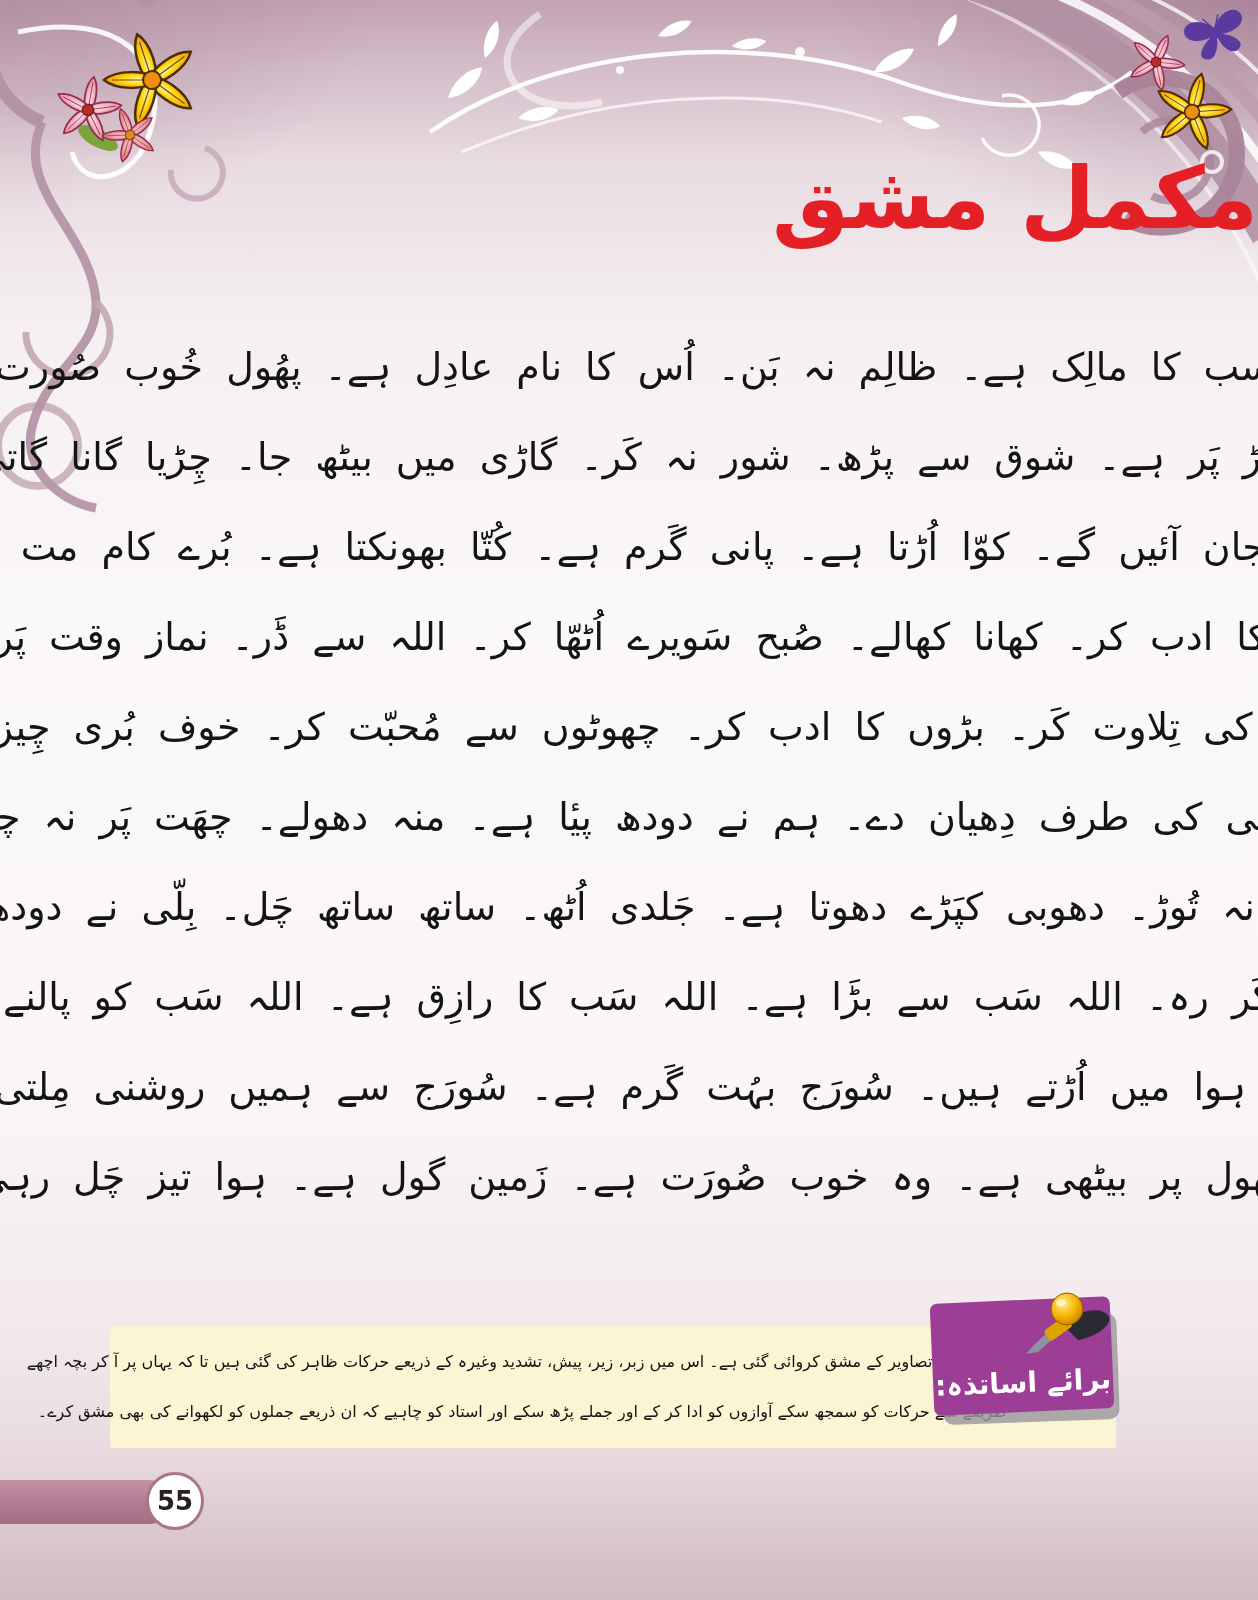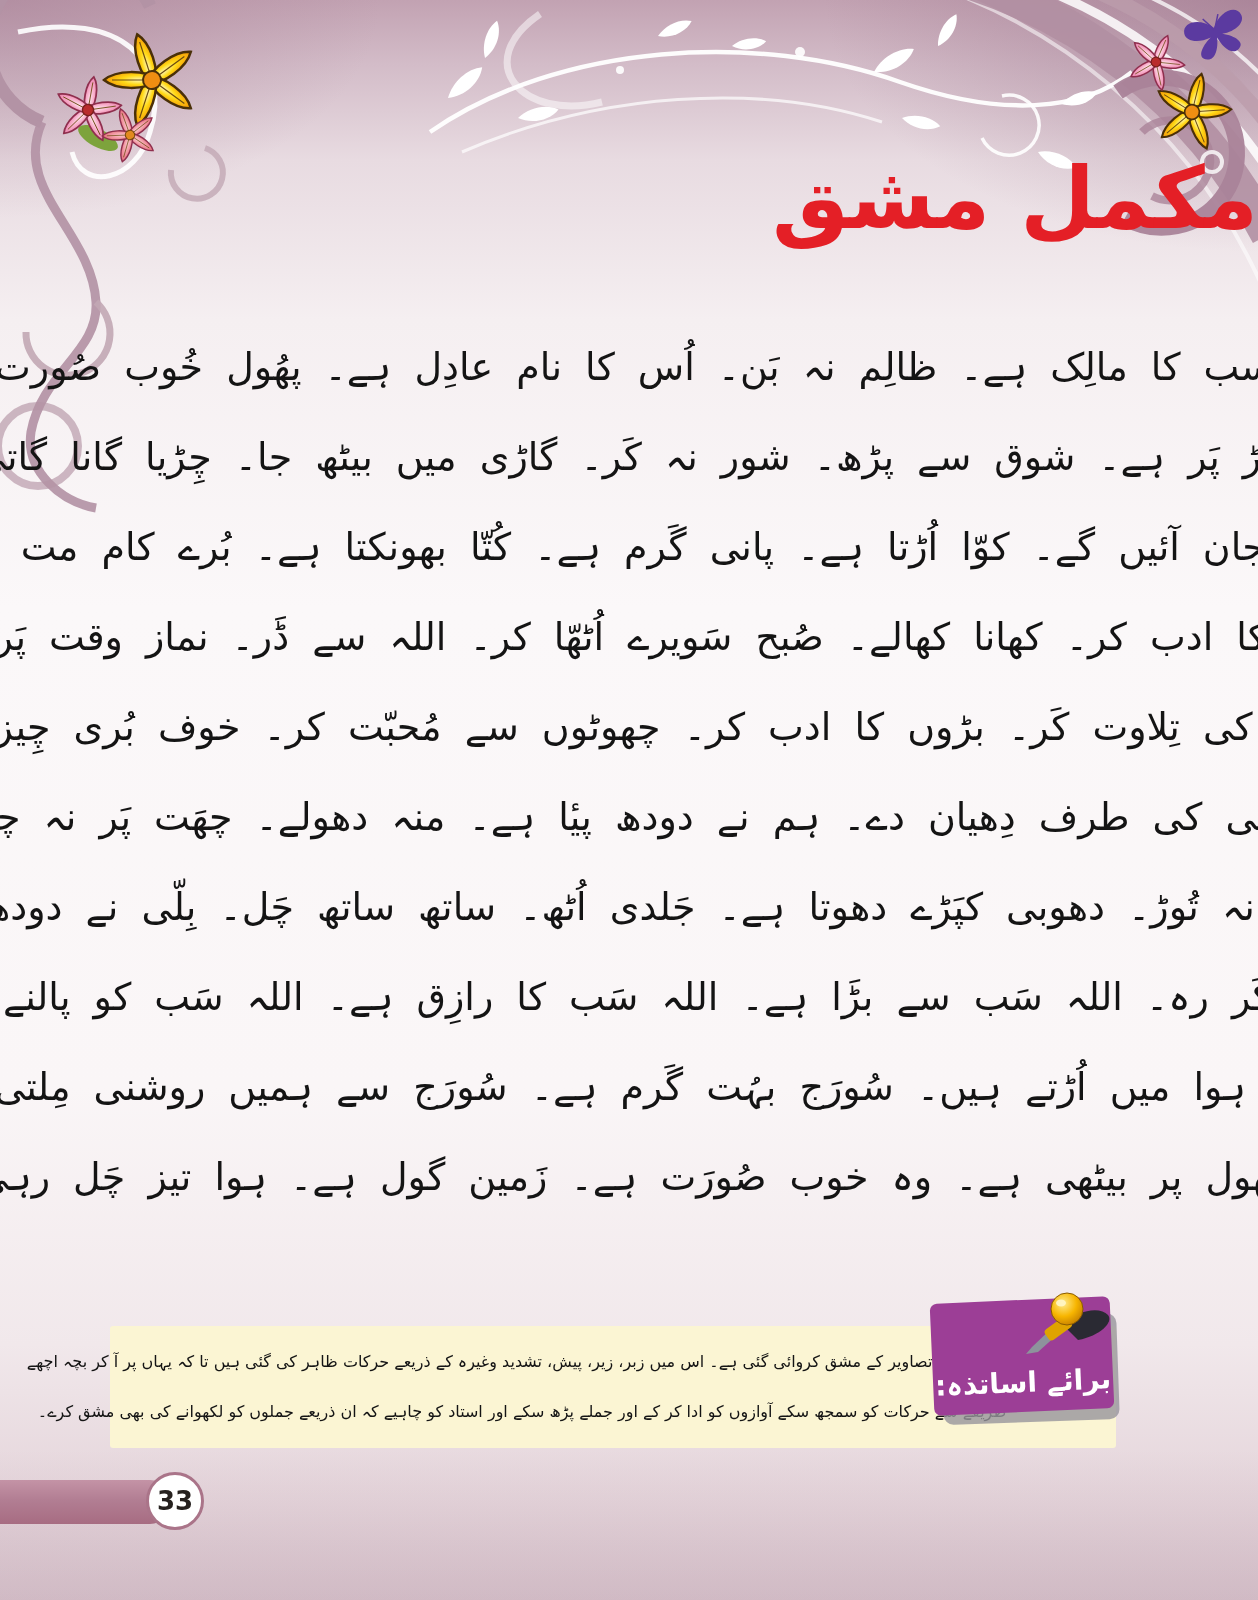--- a/index.html
+++ b/index.html
@@ -220,15 +220,15 @@
       </radialGradient>
     </defs>
     <path d="M64,40 C80,26 102,22 110,31 C116,38 102,52 80,56 Z" fill="#2a2a33"></path>
     <polygon points="28,70 34,63 54,44 60,50 40,68" fill="#8d939c"></polygon>
     <rect x="46" y="38" width="28" height="13" rx="4" fill="#dfa300" transform="rotate(-36 60 44)"></rect>
     <circle cx="69" cy="25" r="16" fill="url(#gGold)" stroke="#8a5c00" stroke-width="1"></circle>
     <ellipse cx="63" cy="19" rx="5" ry="3.5" fill="#fff6c9" opacity=".9"></ellipse>
   </svg>
 
   <div class="footer-bar"></div>
-  <div class="footer-circle">33</div>
+  <div class="footer-circle">55</div>
 
 </div>
 
 </body></html>

